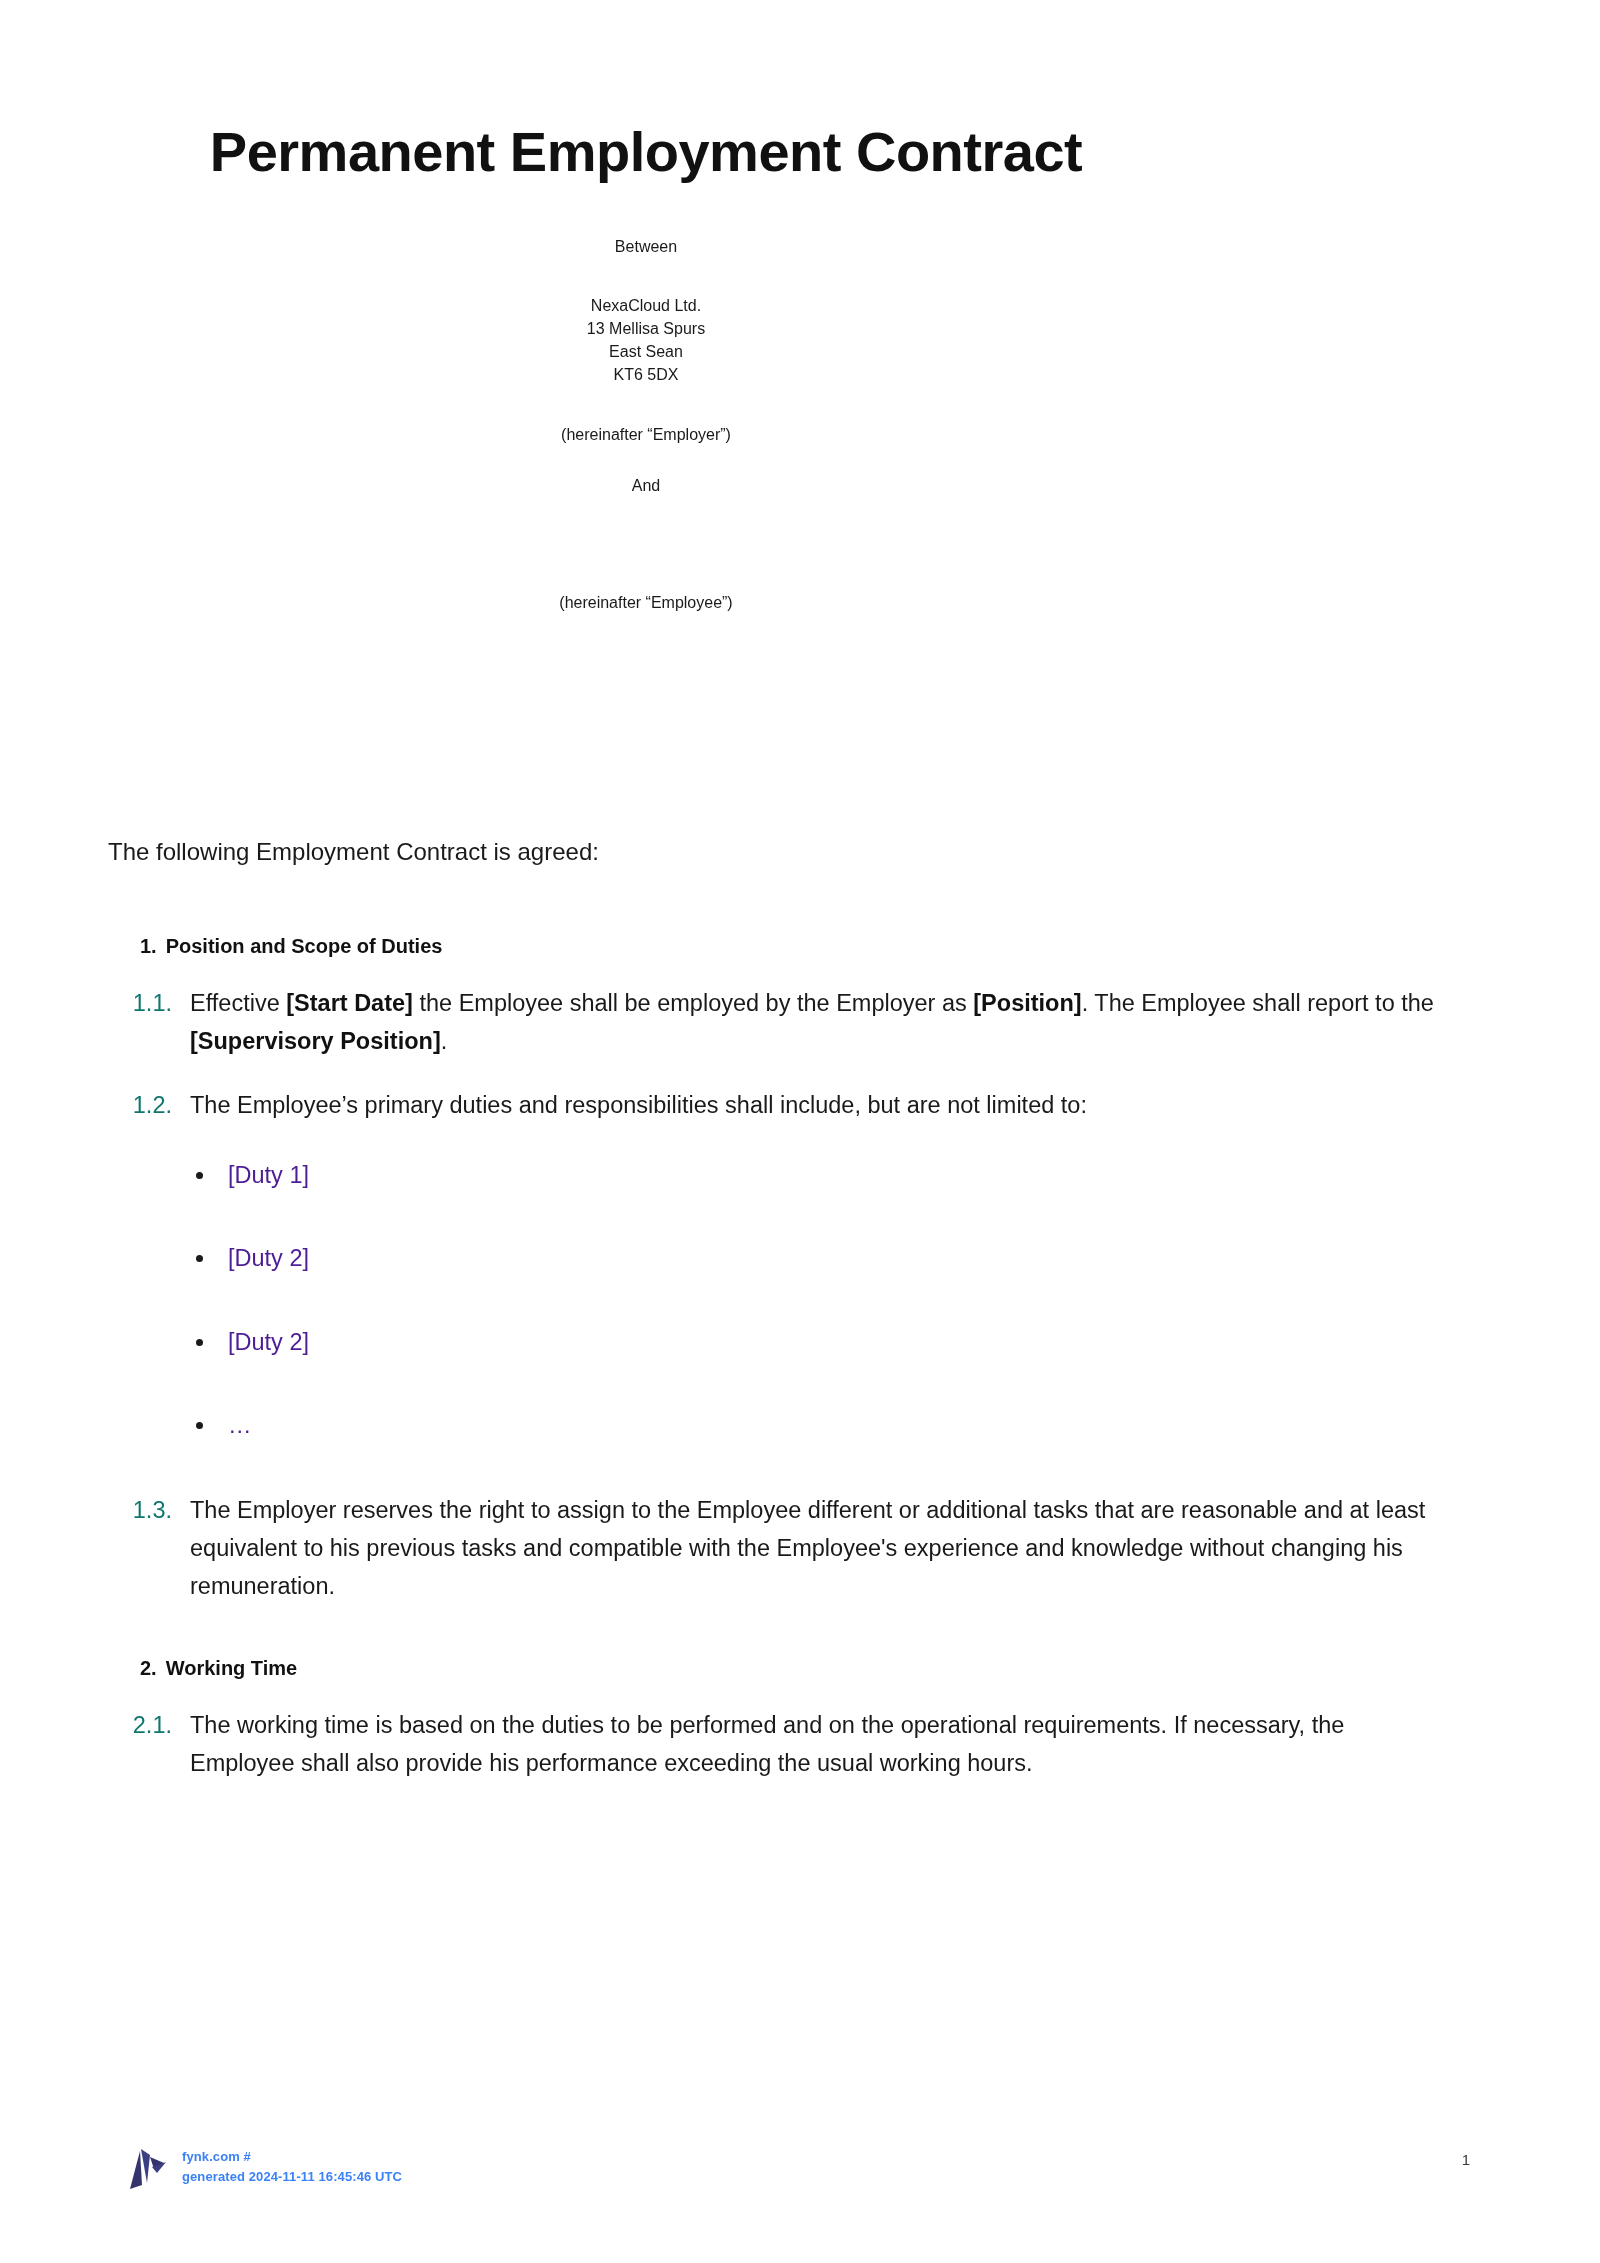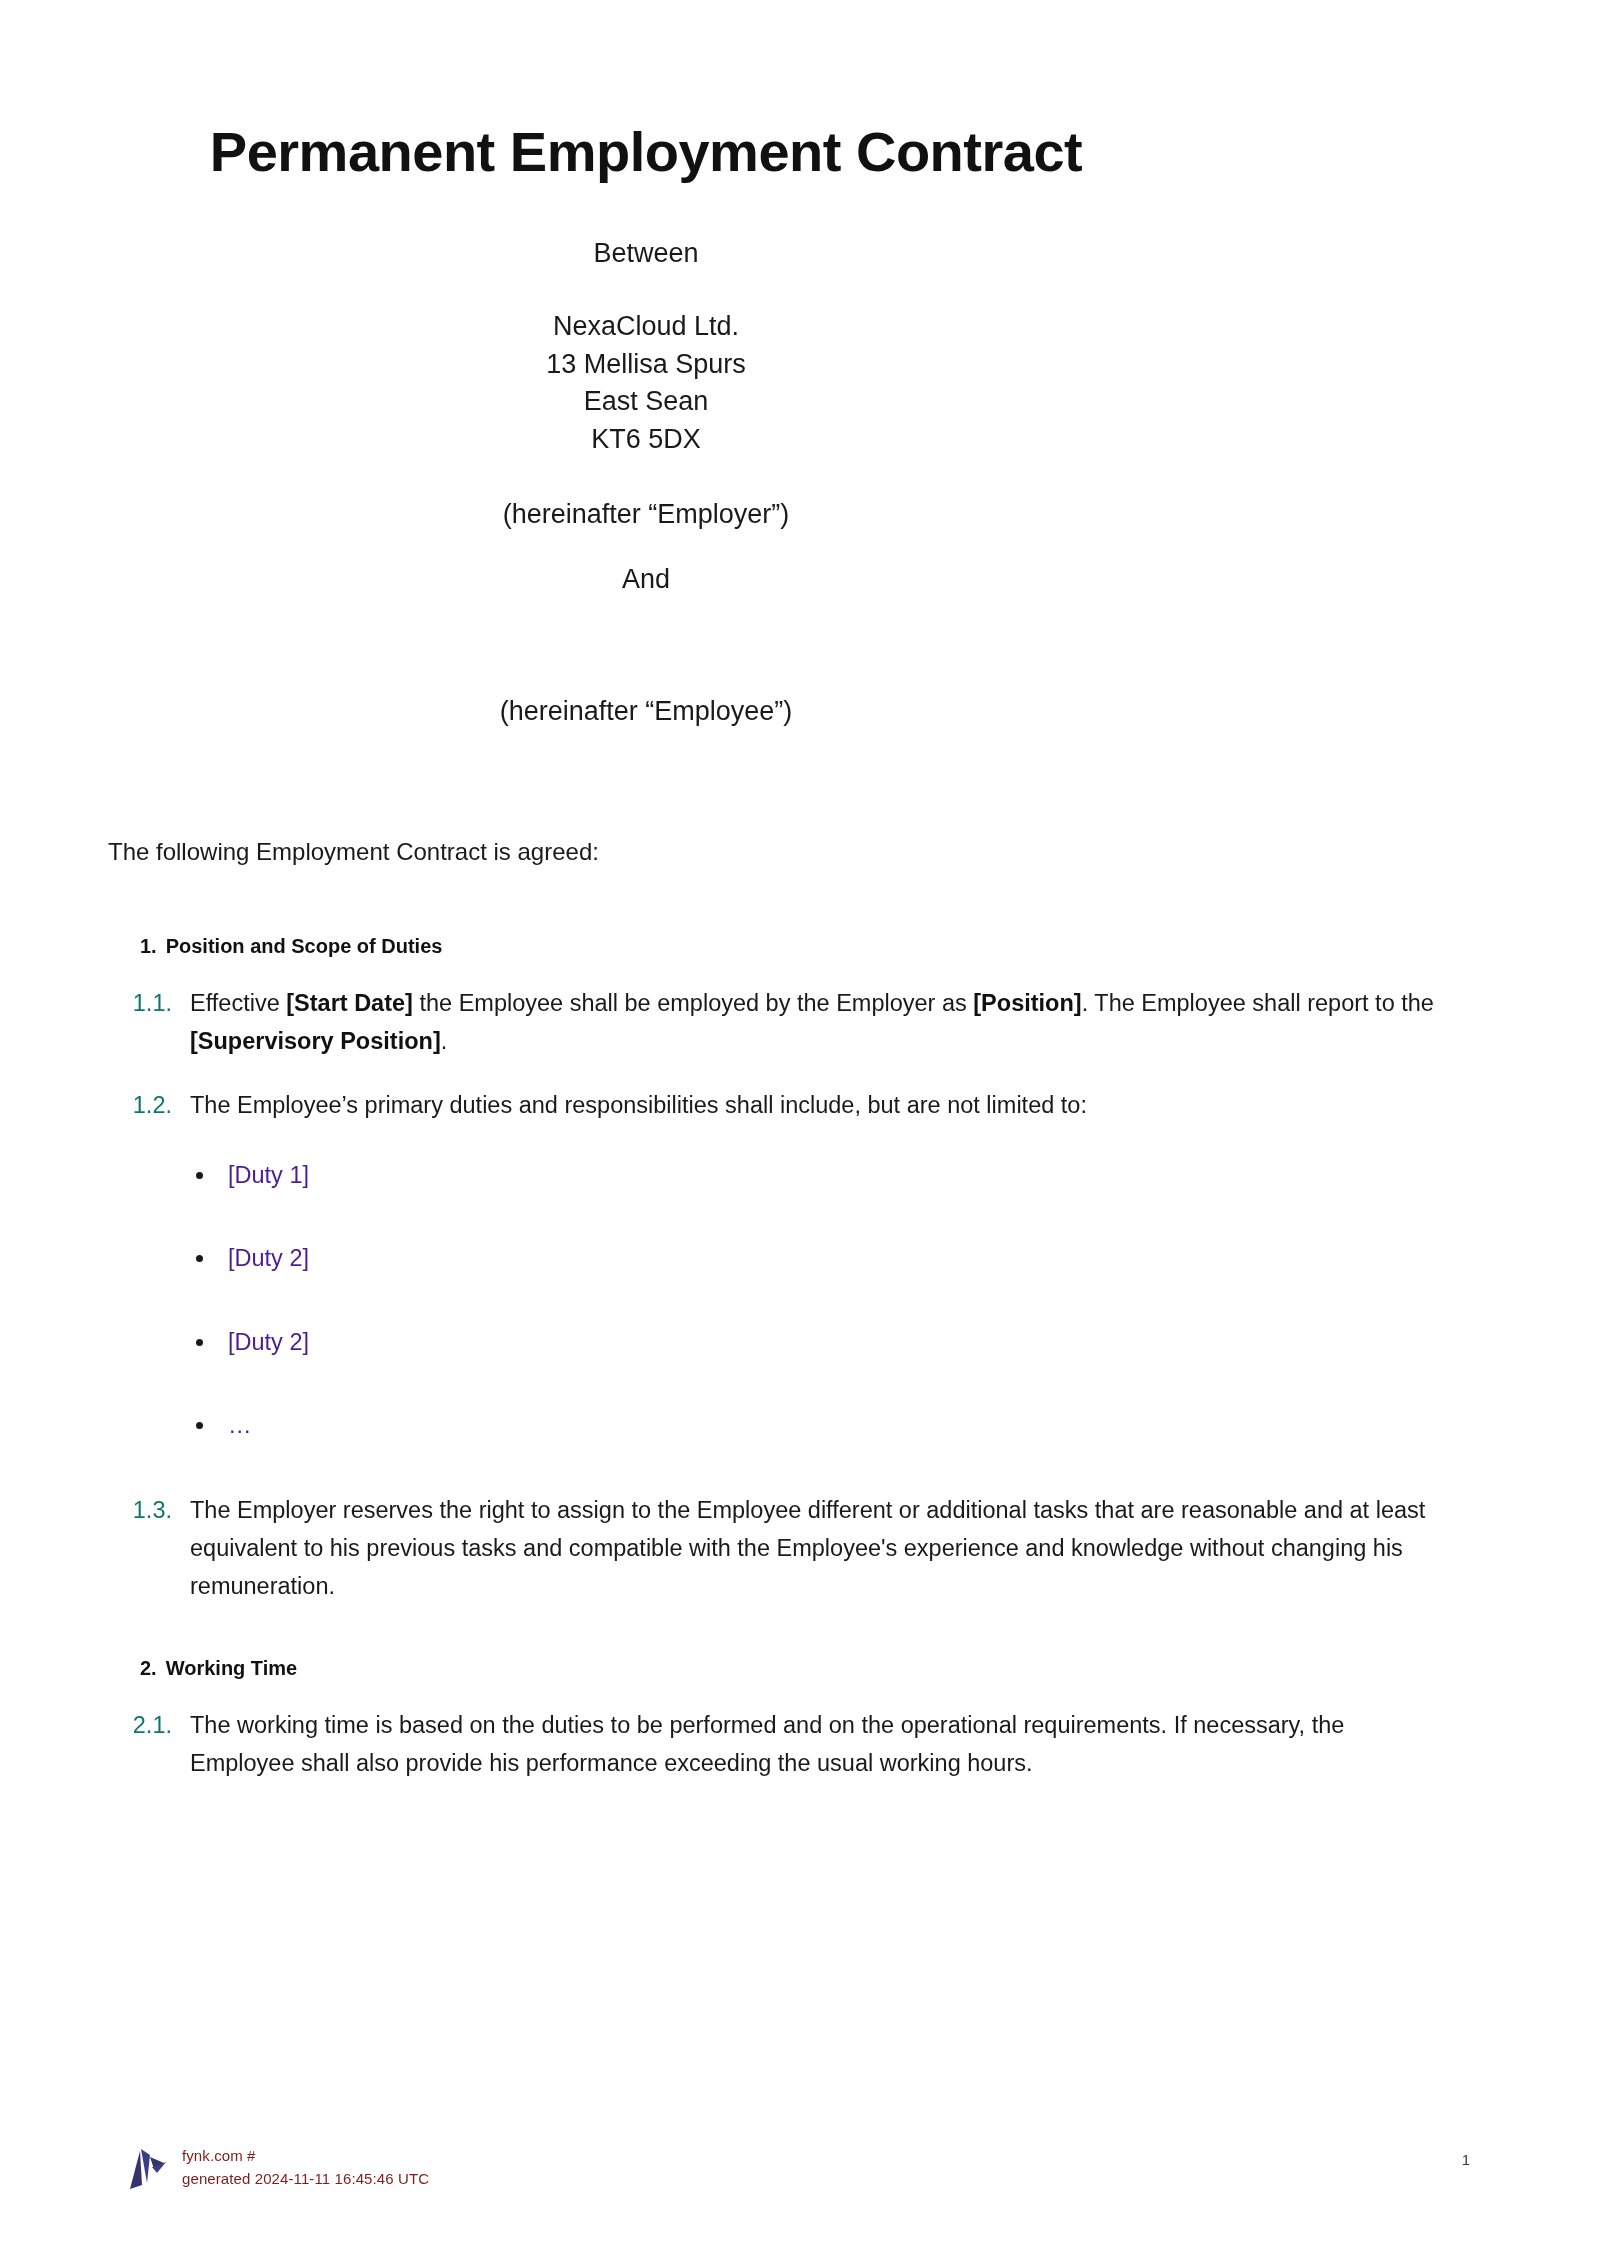--- a/index.html
+++ b/index.html
@@ -37,21 +37,21 @@
     letter-spacing: -0.5px;
     color: #111111;
     margin: 0;
     padding-top: 120px;
     line-height: 1.15;
   }
 
   
   .parties {
     text-align: center;
-    font-size: 27px;
+    font-size: 16px;
     line-height: 1.32;
     color: #1a1a1a;
   }
   .parties .between {
     margin-top: 52px;
   }
   .party-block {
     margin-top: 36px;
   }
   .party-line {
@@ -170,23 +170,23 @@
     align-items: center;
     gap: 14px;
   }
   .footer-logo {
     width: 42px;
     height: 52px;
     flex: 0 0 auto;
     display: block;
   }
   .footer-text {
-    font-size: 15px;
-    font-weight: 400;
-    color: #7f1d1d;
+    font-size: 13px;
+    font-weight: 700;
+    color: #3b82f6;
     line-height: 1.55;
     letter-spacing: 0.1px;
   }
   .footer-text div { white-space: nowrap; }
   .page-number {
     position: absolute;
     right: 130px;
     top: 38px;
     font-size: 15px;
     color: #3a3a3a;

